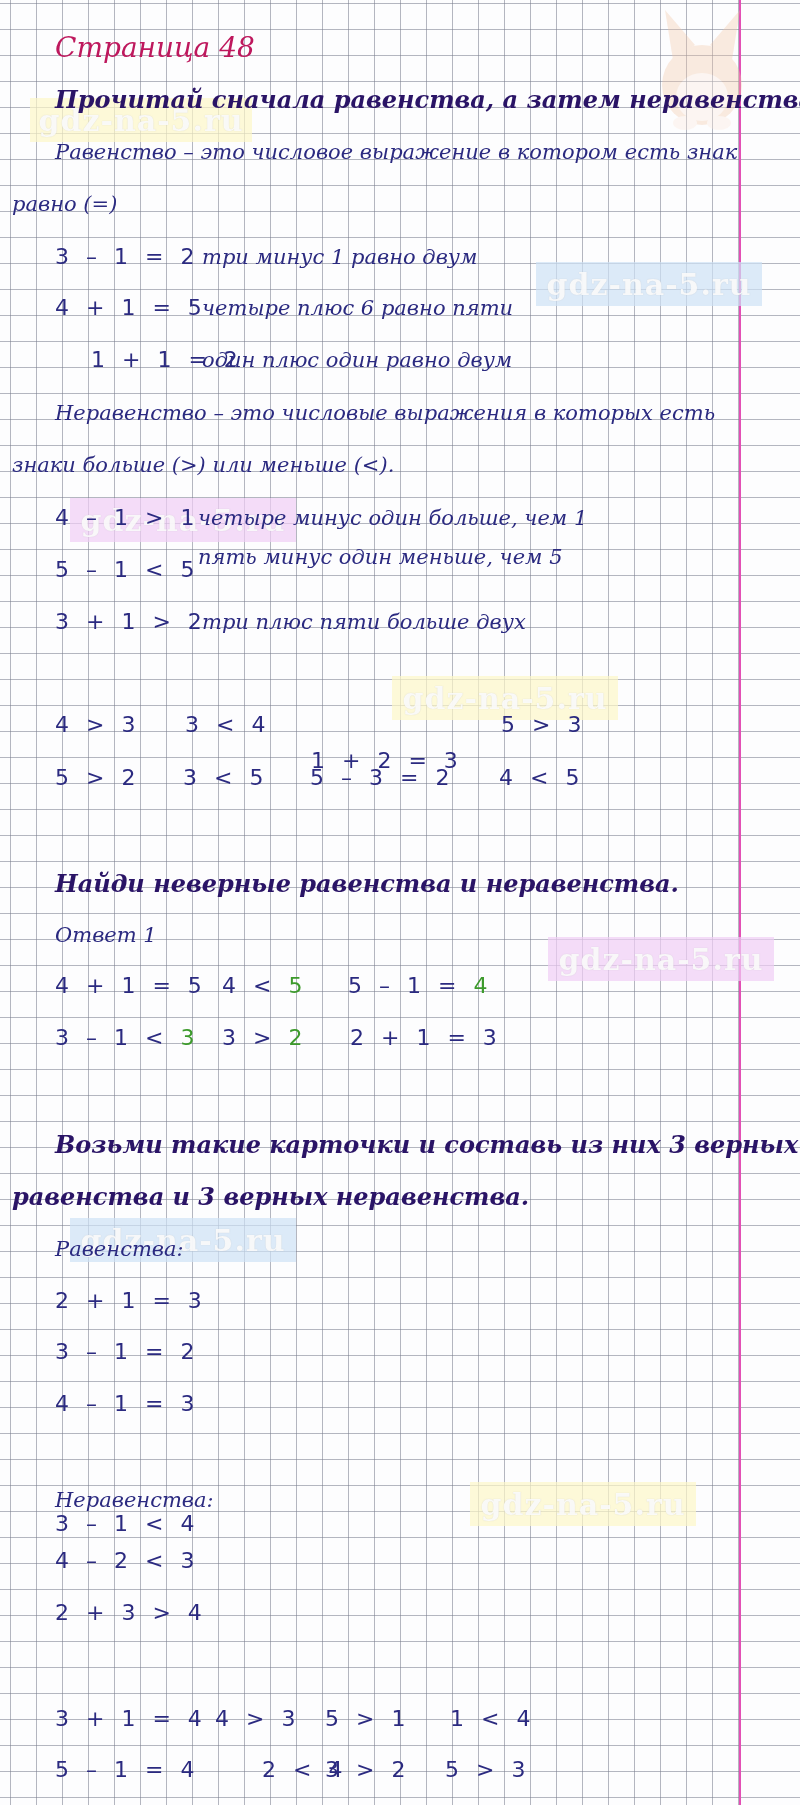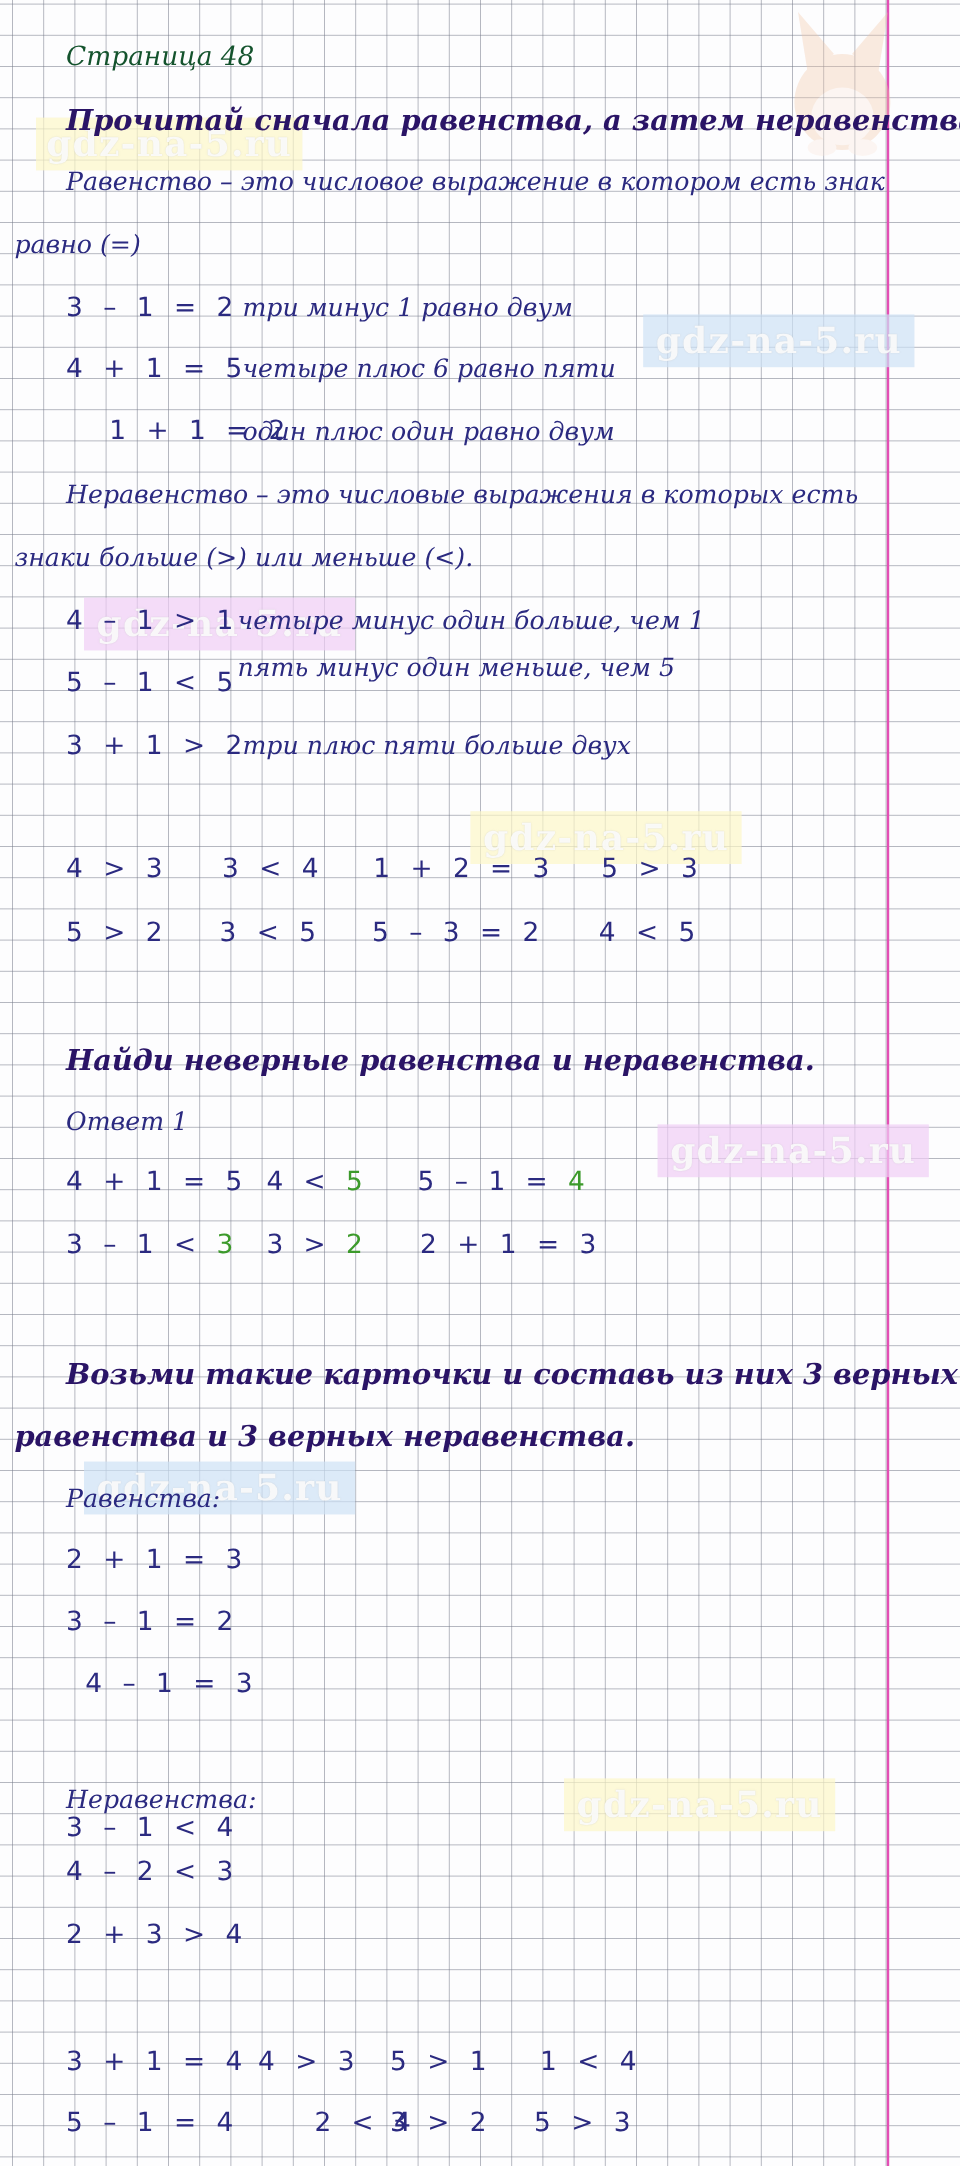--- a/index.html
+++ b/index.html
@@ -48,21 +48,21 @@
       opacity: 0.35;
     }
     .t {
       position: absolute;
       white-space: nowrap;
       line-height: 1;
       transform: translateY(-50%);
       font-family: "DejaVu Serif", serif;
       font-style: italic;
     }
-    .page-title { color: #14532d; font-size: 22px; font-style: italic; }
+    .page-title { color: #be185d; font-size: 28px; font-style: italic; }
     .heading { color: #2a1466; font-size: 24px; font-weight: bold; }
     .body { color: #2b2a80; font-size: 21px; }
     .math { color: #2b2a80; font-size: 22px; font-family: "DejaVu Sans", sans-serif; font-style: normal; letter-spacing: 3px; word-spacing: 4px; }
     .green { color: #3c9a2b; }
   </style>
 </head>
 <body>
 
 <div class="paper"></div>
 <div class="right-strip"></div>
@@ -104,21 +104,21 @@
 
   <div class="t math" style="left:55px;top:518px;text-align:center;">4 – 1 &gt; 1</div>
   <div class="t body" style="left:198px;top:518px;">четыре минус один больше, чем 1</div>
   <div class="t math" style="left:55px;top:570px;">5 – 1 &lt; 5</div>
   <div class="t body" style="left:198px;top:557px;">пять минус один меньше, чем 5</div>
   <div class="t math" style="left:55px;top:622px;">3 + 1 &gt; 2</div>
   <div class="t body" style="left:202px;top:622px;">три плюс пяти больше двух</div>
 
   <div class="t math" style="left:55px;top:725px;">4 &gt; 3</div>
   <div class="t math" style="left:185px;top:725px;">3 &lt; 4</div>
-  <div class="t math" style="left:311px;top:725px;">1 + 2 = 3</div>
+  <div class="t math" style="left:311px;top:761px;">1 + 2 = 3</div>
   <div class="t math" style="left:501px;top:725px;">5 &gt; 3</div>
   <div class="t math" style="left:55px;top:778px;">5 &gt; 2</div>
   <div class="t math" style="left:183px;top:778px;">3 &lt; 5</div>
   <div class="t math" style="left:310px;top:778px;">5 – 3 = 2</div>
   <div class="t math" style="left:499px;top:778px;">4 &lt; 5</div>
 </section>
 
 <section>
   <div class="t heading" style="left:55px;top:884px;">Найди неверные равенства и неравенства.</div>
   <div class="t body" style="left:55px;top:935px;">Ответ 1</div>
@@ -144,21 +144,21 @@
   </div>
 </section>
 
 <section>
   <div class="t heading" style="left:55px;top:1145px;">Возьми такие карточки и составь из них 3 верных</div>
   <div class="t heading" style="left:12px;top:1197px;">равенства и 3 верных неравенства.</div>
 
   <div class="t body" style="left:55px;top:1249px;">Равенства:</div>
   <div class="t math" style="left:55px;top:1301px;">2 + 1 = 3</div>
   <div class="t math" style="left:55px;top:1352px;">3 – 1 = 2</div>
-  <div class="t math" style="left:55px;top:1404px;margin-left:16px;">4 – 1 = 3</div>
+  <div class="t math" style="left:55px;top:1404px;">4 – 1 = 3</div>
 
   <div class="t body" style="left:55px;top:1456px;margin-top:44px;">Неравенства:</div>
   <div class="t math" style="left:55px;top:1508px;margin-top:16px;">3 – 1 &lt; 4</div>
   <div class="t math" style="left:55px;top:1561px;">4 – 2 &lt; 3</div>
   <div class="t math" style="left:55px;top:1613px;">2 + 3 &gt; 4</div>
 
   <div class="t math" style="left:55px;top:1719px;">3 + 1 = 4</div>
   <div class="t math" style="left:215px;top:1719px;">4 &gt; 3</div>
   <div class="t math" style="left:325px;top:1719px;">5 &gt; 1</div>
   <div class="t math" style="left:450px;top:1719px;">1 &lt; 4</div>

